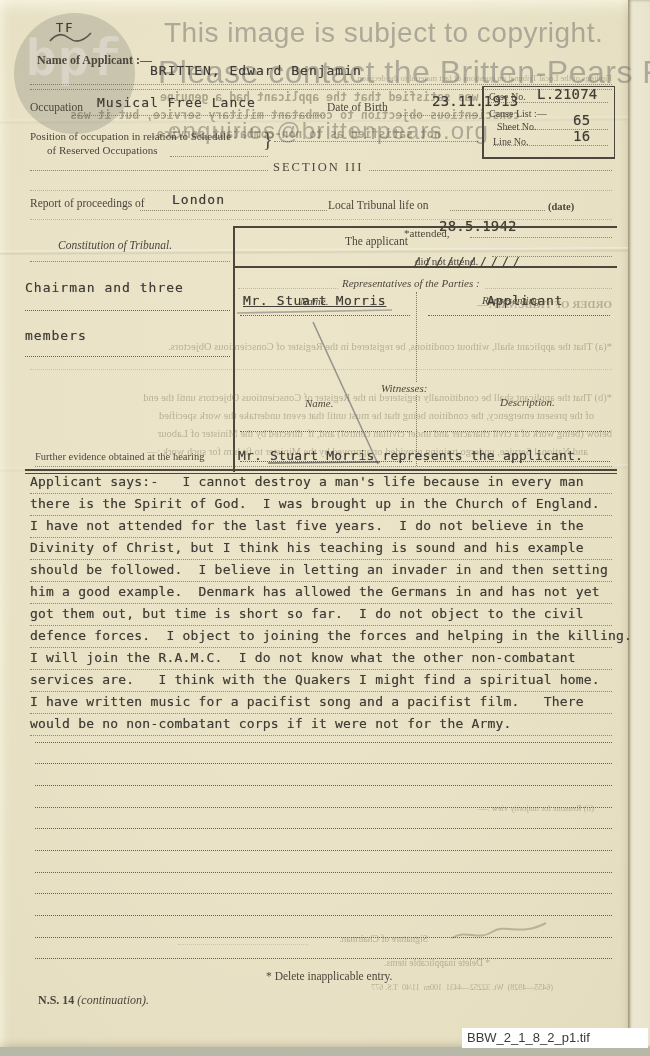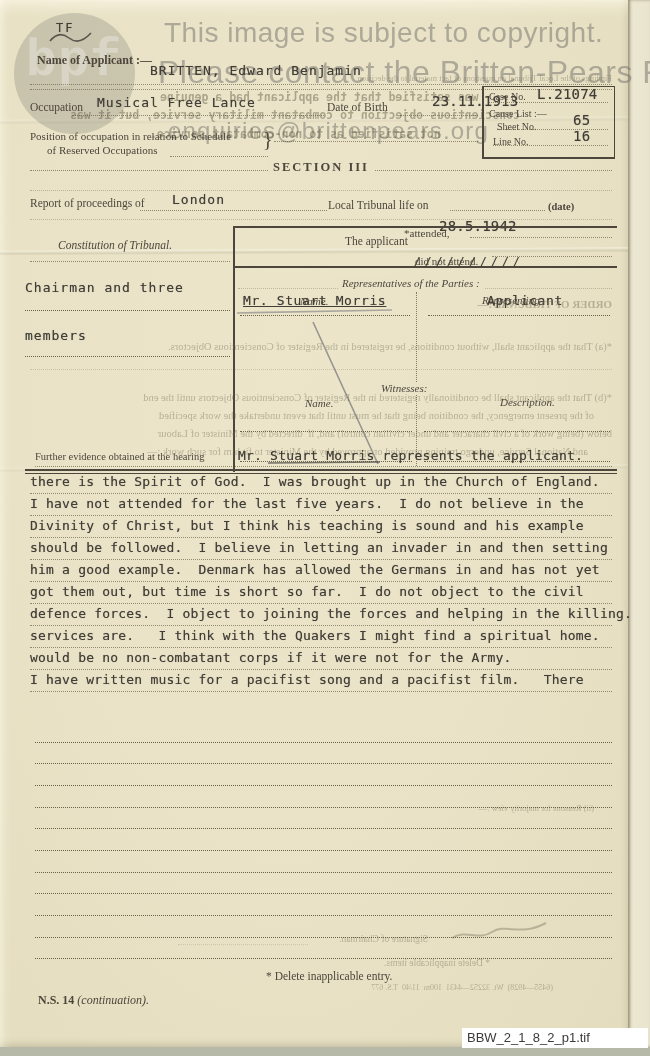--- a/index.html
+++ b/index.html
@@ -91,21 +91,21 @@
   <div class="dot" style="left:488px;top:102px;width:120px;"></div>
   <div class="lbl" style="left:489px;top:108px;font-size:10px;">Cause List :—</div>
   <div class="lbl" style="left:497px;top:121px;font-size:10px;">Sheet No.</div>
   <div class="typ" style="left:573px;top:112px;font-size:14px;">65</div>
   <div class="dot" style="left:497px;top:129px;width:111px;"></div>
   <div class="lbl" style="left:493px;top:136px;font-size:10px;">Line No.</div>
   <div class="typ" style="left:573px;top:128px;font-size:14px;">16</div>
   <div class="dot" style="left:493px;top:145px;width:115px;"></div>
 
   <div class="dot" style="left:30px;top:170px;width:582px;"></div>
-  <div class="lbl" style="left:268px;top:160px;font-weight:bold;font-size:12.5px;letter-spacing:2px;background:#eae3c8;padding:0 5px;">SECTION III</div>
+  <div class="lbl" style="left:268px;top:160px;font-weight:normal;font-size:12.5px;letter-spacing:2px;background:#eae3c8;padding:0 5px;">SECTION III</div>
   <div class="dot" style="left:30px;top:190px;width:582px;opacity:.55;"></div>
 
   <div class="lbl" style="left:30px;top:197px;font-family:Liberation Serif, serif;">Report of proceedings of</div>
   <div class="typ" style="left:172px;top:192px;letter-spacing:1px;">London</div>
   <div class="dot" style="left:140px;top:210px;width:187px;"></div>
   <div class="lbl" style="left:328px;top:199px;">Local Tribunal life on</div>
   <div class="typ" style="left:439px;top:190px;font-size:14px;margin-top:28px;">28.5.1942</div>
   <div class="dot" style="left:450px;top:210px;width:95px;"></div>
   <div class="lbl" style="left:548px;top:201px;font-size:10.5px;font-weight:bold;">(date)</div>
   <div class="dot" style="left:30px;top:219px;width:582px;opacity:.5;"></div>
@@ -154,30 +154,32 @@
   <div class="lbl ital" style="left:500px;top:396px;font-size:11px;">Description.</div>
   <div class="dot dk" style="left:240px;top:431px;width:172px;"></div>
   <div class="dot dk" style="left:424px;top:431px;width:186px;"></div>
   <div class="dot dk" style="left:240px;top:461px;width:172px;"></div>
   <div class="dot dk" style="left:424px;top:461px;width:186px;"></div>
 
   <div class="lbl" style="left:35px;top:451px;font-size:10.5px;">Further evidence obtained at the hearing</div>
   <div class="typ" style="left:238px;top:448px;">Mr. Stuart Morris represents the applicant.</div>
   <div class="dot" style="left:35px;top:466px;width:577px;"></div>
   <div style="position:absolute;left:30px;top:472px;width:582px;">
+      <div class="tline">Applicant says:-   I cannot destroy a man's life because in every man</div>
       <div class="tline">there is the Spirit of God.  I was brought up in the Church of England.</div>
       <div class="tline">I have not attended for the last five years.  I do not believe in the</div>
       <div class="tline">Divinity of Christ, but I think his teaching is sound and his example</div>
       <div class="tline">should be followed.  I believe in letting an invader in and then setting</div>
       <div class="tline">him a good example.  Denmark has allowed the Germans in and has not yet</div>
       <div class="tline">got them out, but time is short so far.  I do not object to the civil</div>
       <div class="tline">defence forces.  I object to joining the forces and helping in the killing.</div>
+      <div class="tline">I will join the R.A.M.C.  I do not know what the other non-combatant</div>
       <div class="tline">services are.   I think with the Quakers I might find a spiritual home.</div>
+      <div class="tline">I have written music for a pacifist song and a pacifist film.   There</div>
       <div class="tline">would be no non-combatant corps if it were not for the Army.</div>
-      <div class="tline">I have written music for a pacifist song and a pacifist film.   There</div>
     </div>
 
   <div>
       <div class="dot dk" style="left: 35px; top: 742px; width: 577px;"></div>
       <div class="dot dk" style="left: 35px; top: 763px; width: 577px;"></div>
       <div class="dot dk" style="left: 35px; top: 785px; width: 577px;"></div>
       <div class="dot dk" style="left: 35px; top: 807px; width: 577px;"></div>
       <div class="dot dk" style="left: 35px; top: 828px; width: 577px;"></div>
       <div class="dot dk" style="left: 35px; top: 850px; width: 577px;"></div>
       <div class="dot dk" style="left: 35px; top: 872px; width: 577px;"></div>

